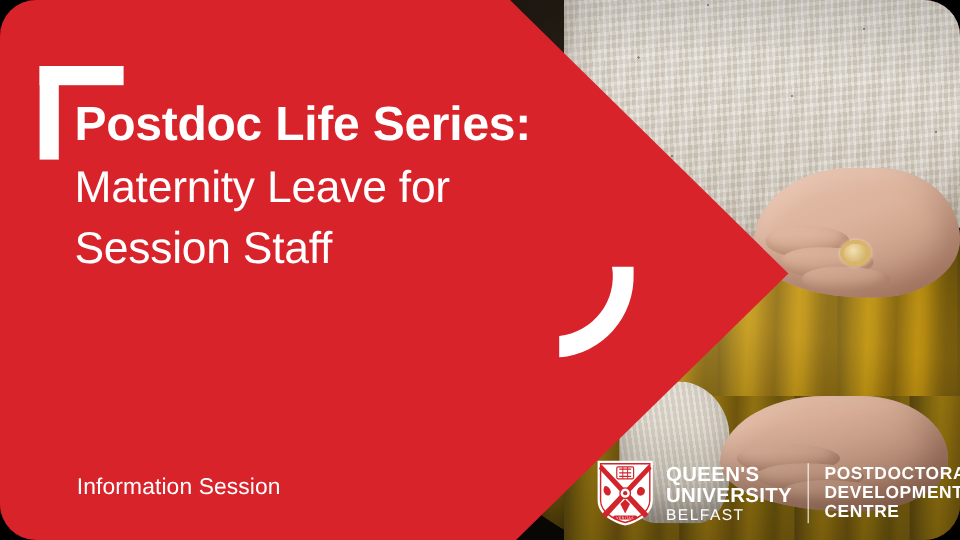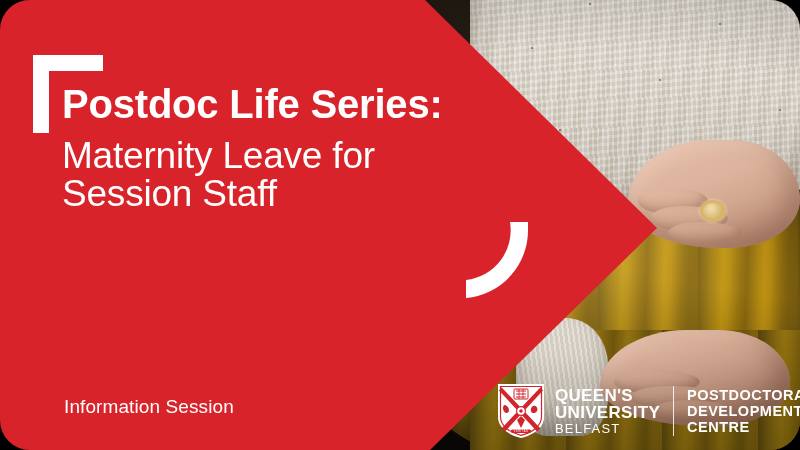--- a/index.html
+++ b/index.html
@@ -237,21 +237,21 @@
   .title-line.l1 {
     font-size: 40px;
     font-weight: 700;
     margin-bottom: 13px;
   }
   .title-line.l2,
   .title-line.l3 {
     font-size: 37px;
     font-weight: 400;
   }
-  .title-line.l2 { margin-bottom: 1px; }
+  .title-line.l2 { margin-bottom: 14px; }
 
   .swoosh {
     position: absolute;
     left: 460px;
     top: 222px;
     width: 74px;
     height: 76px;
   }
 
   .session-label {

